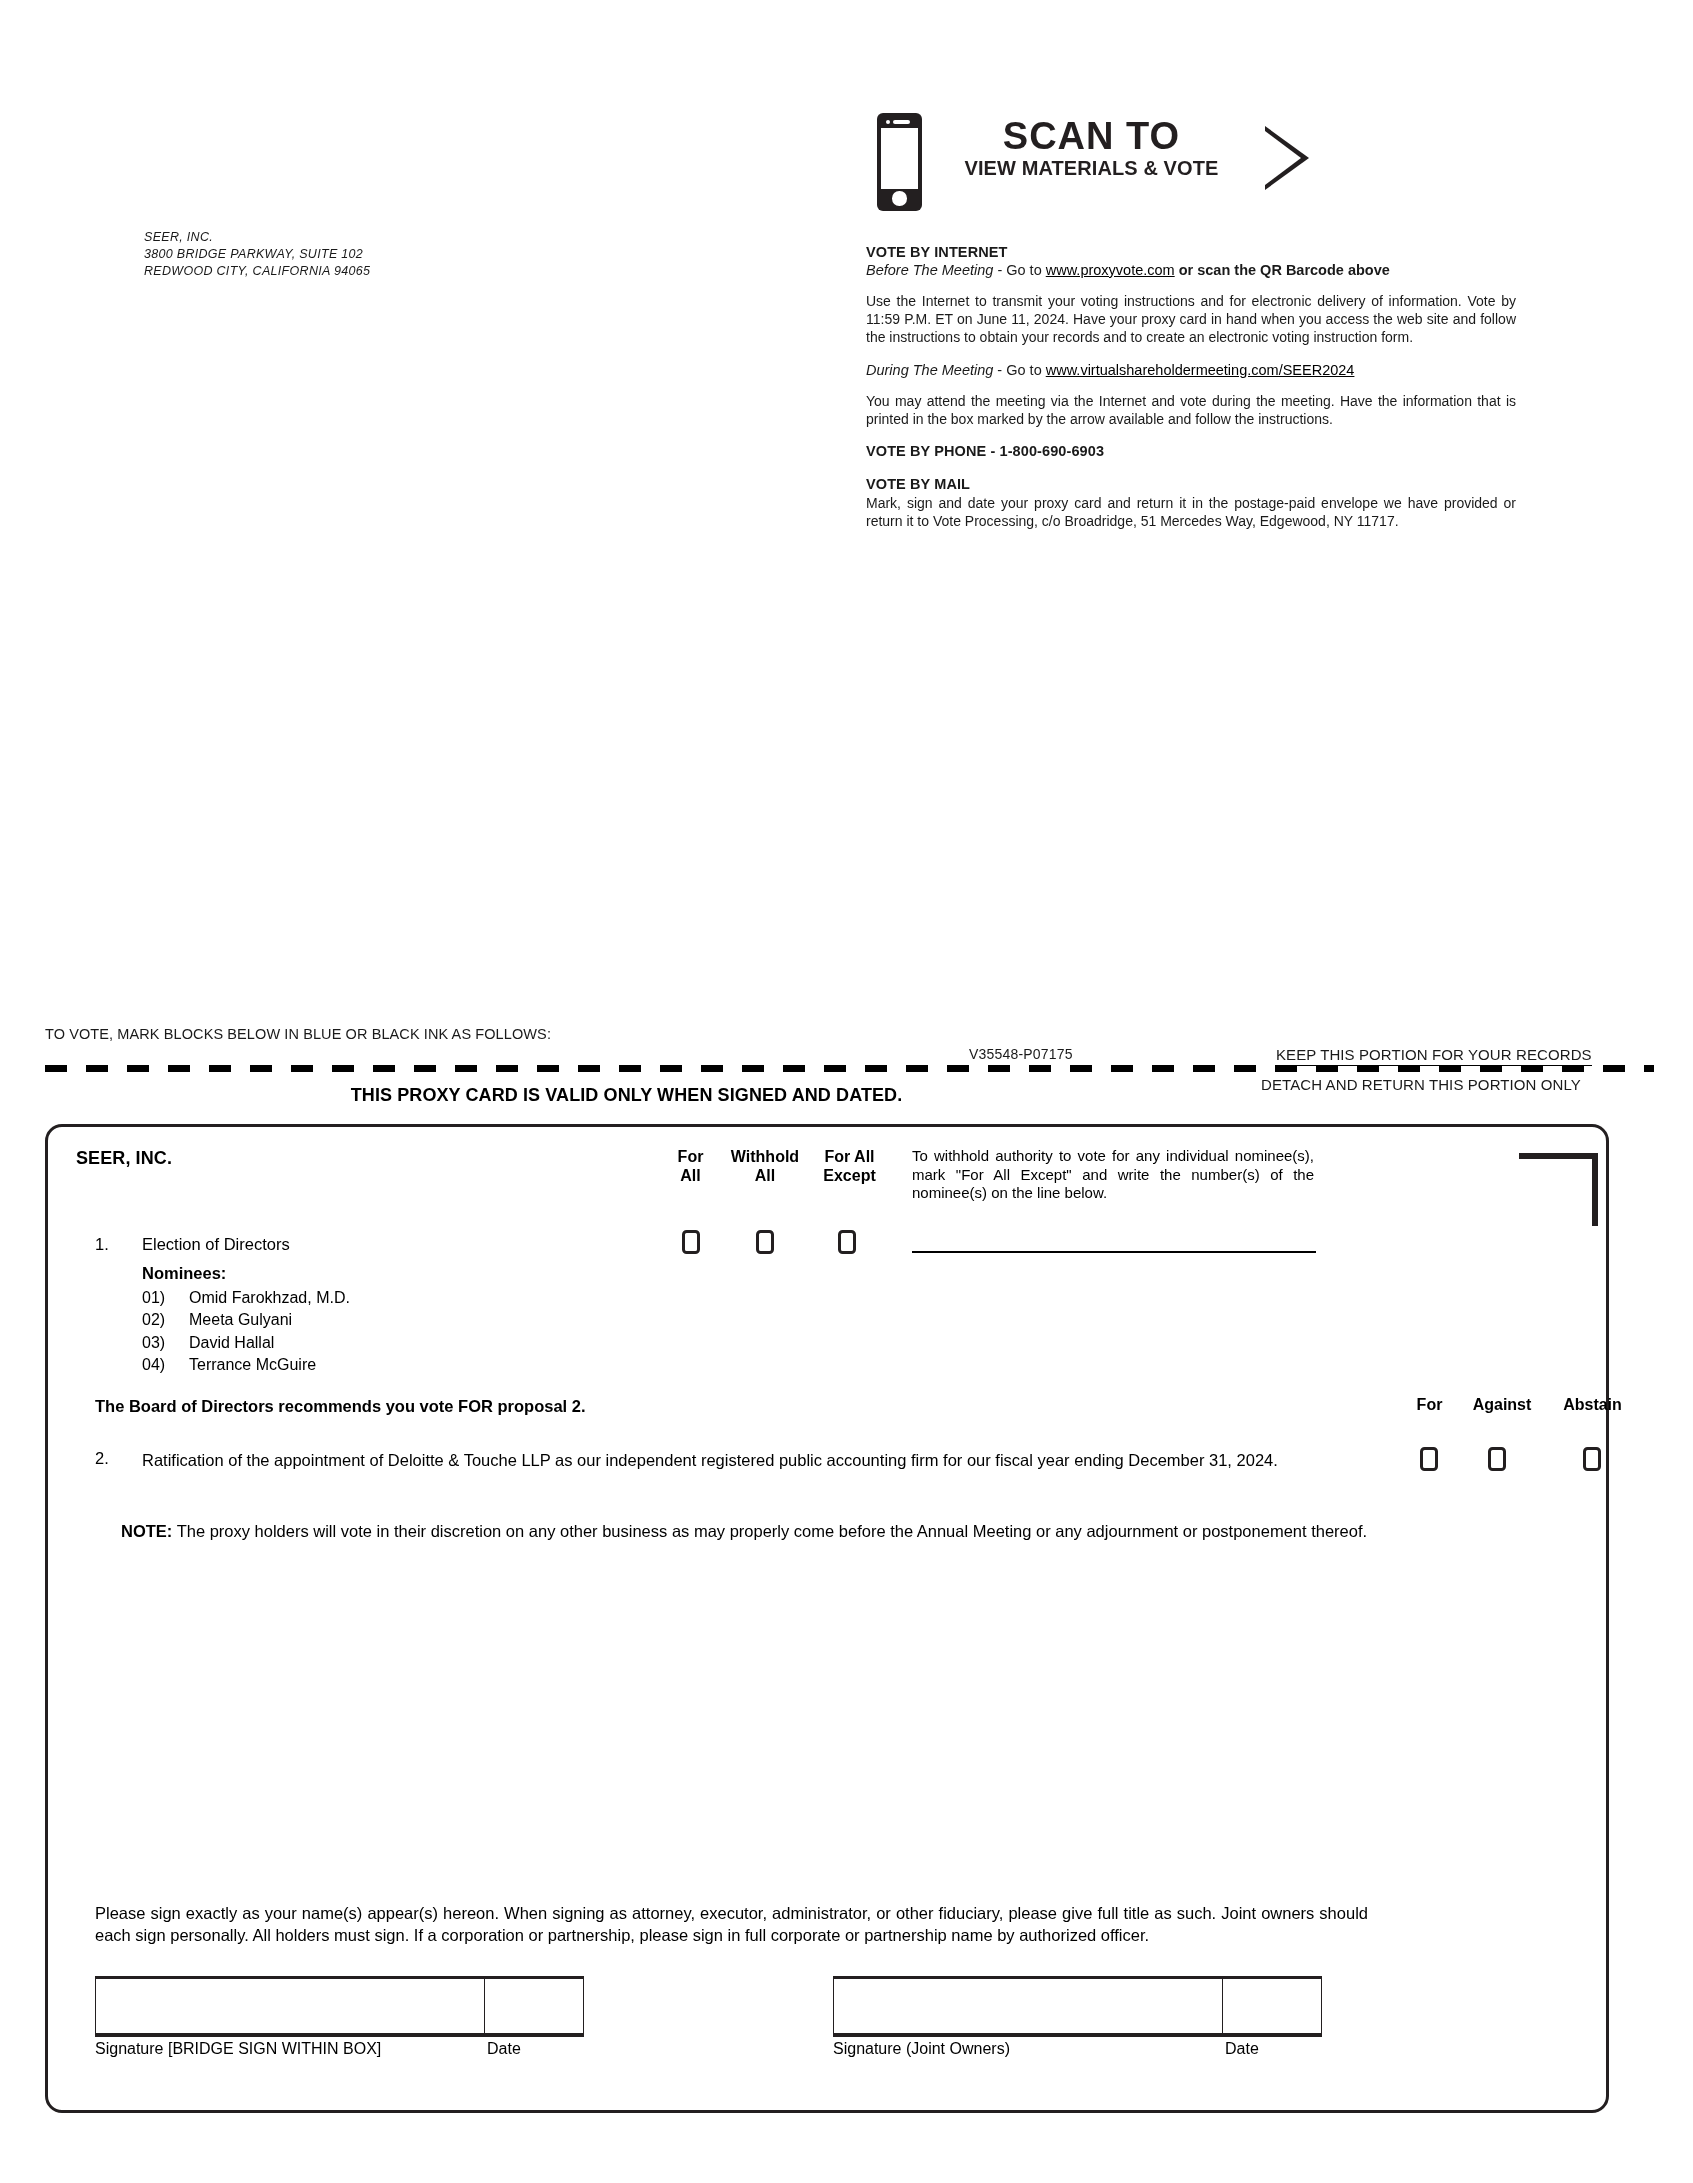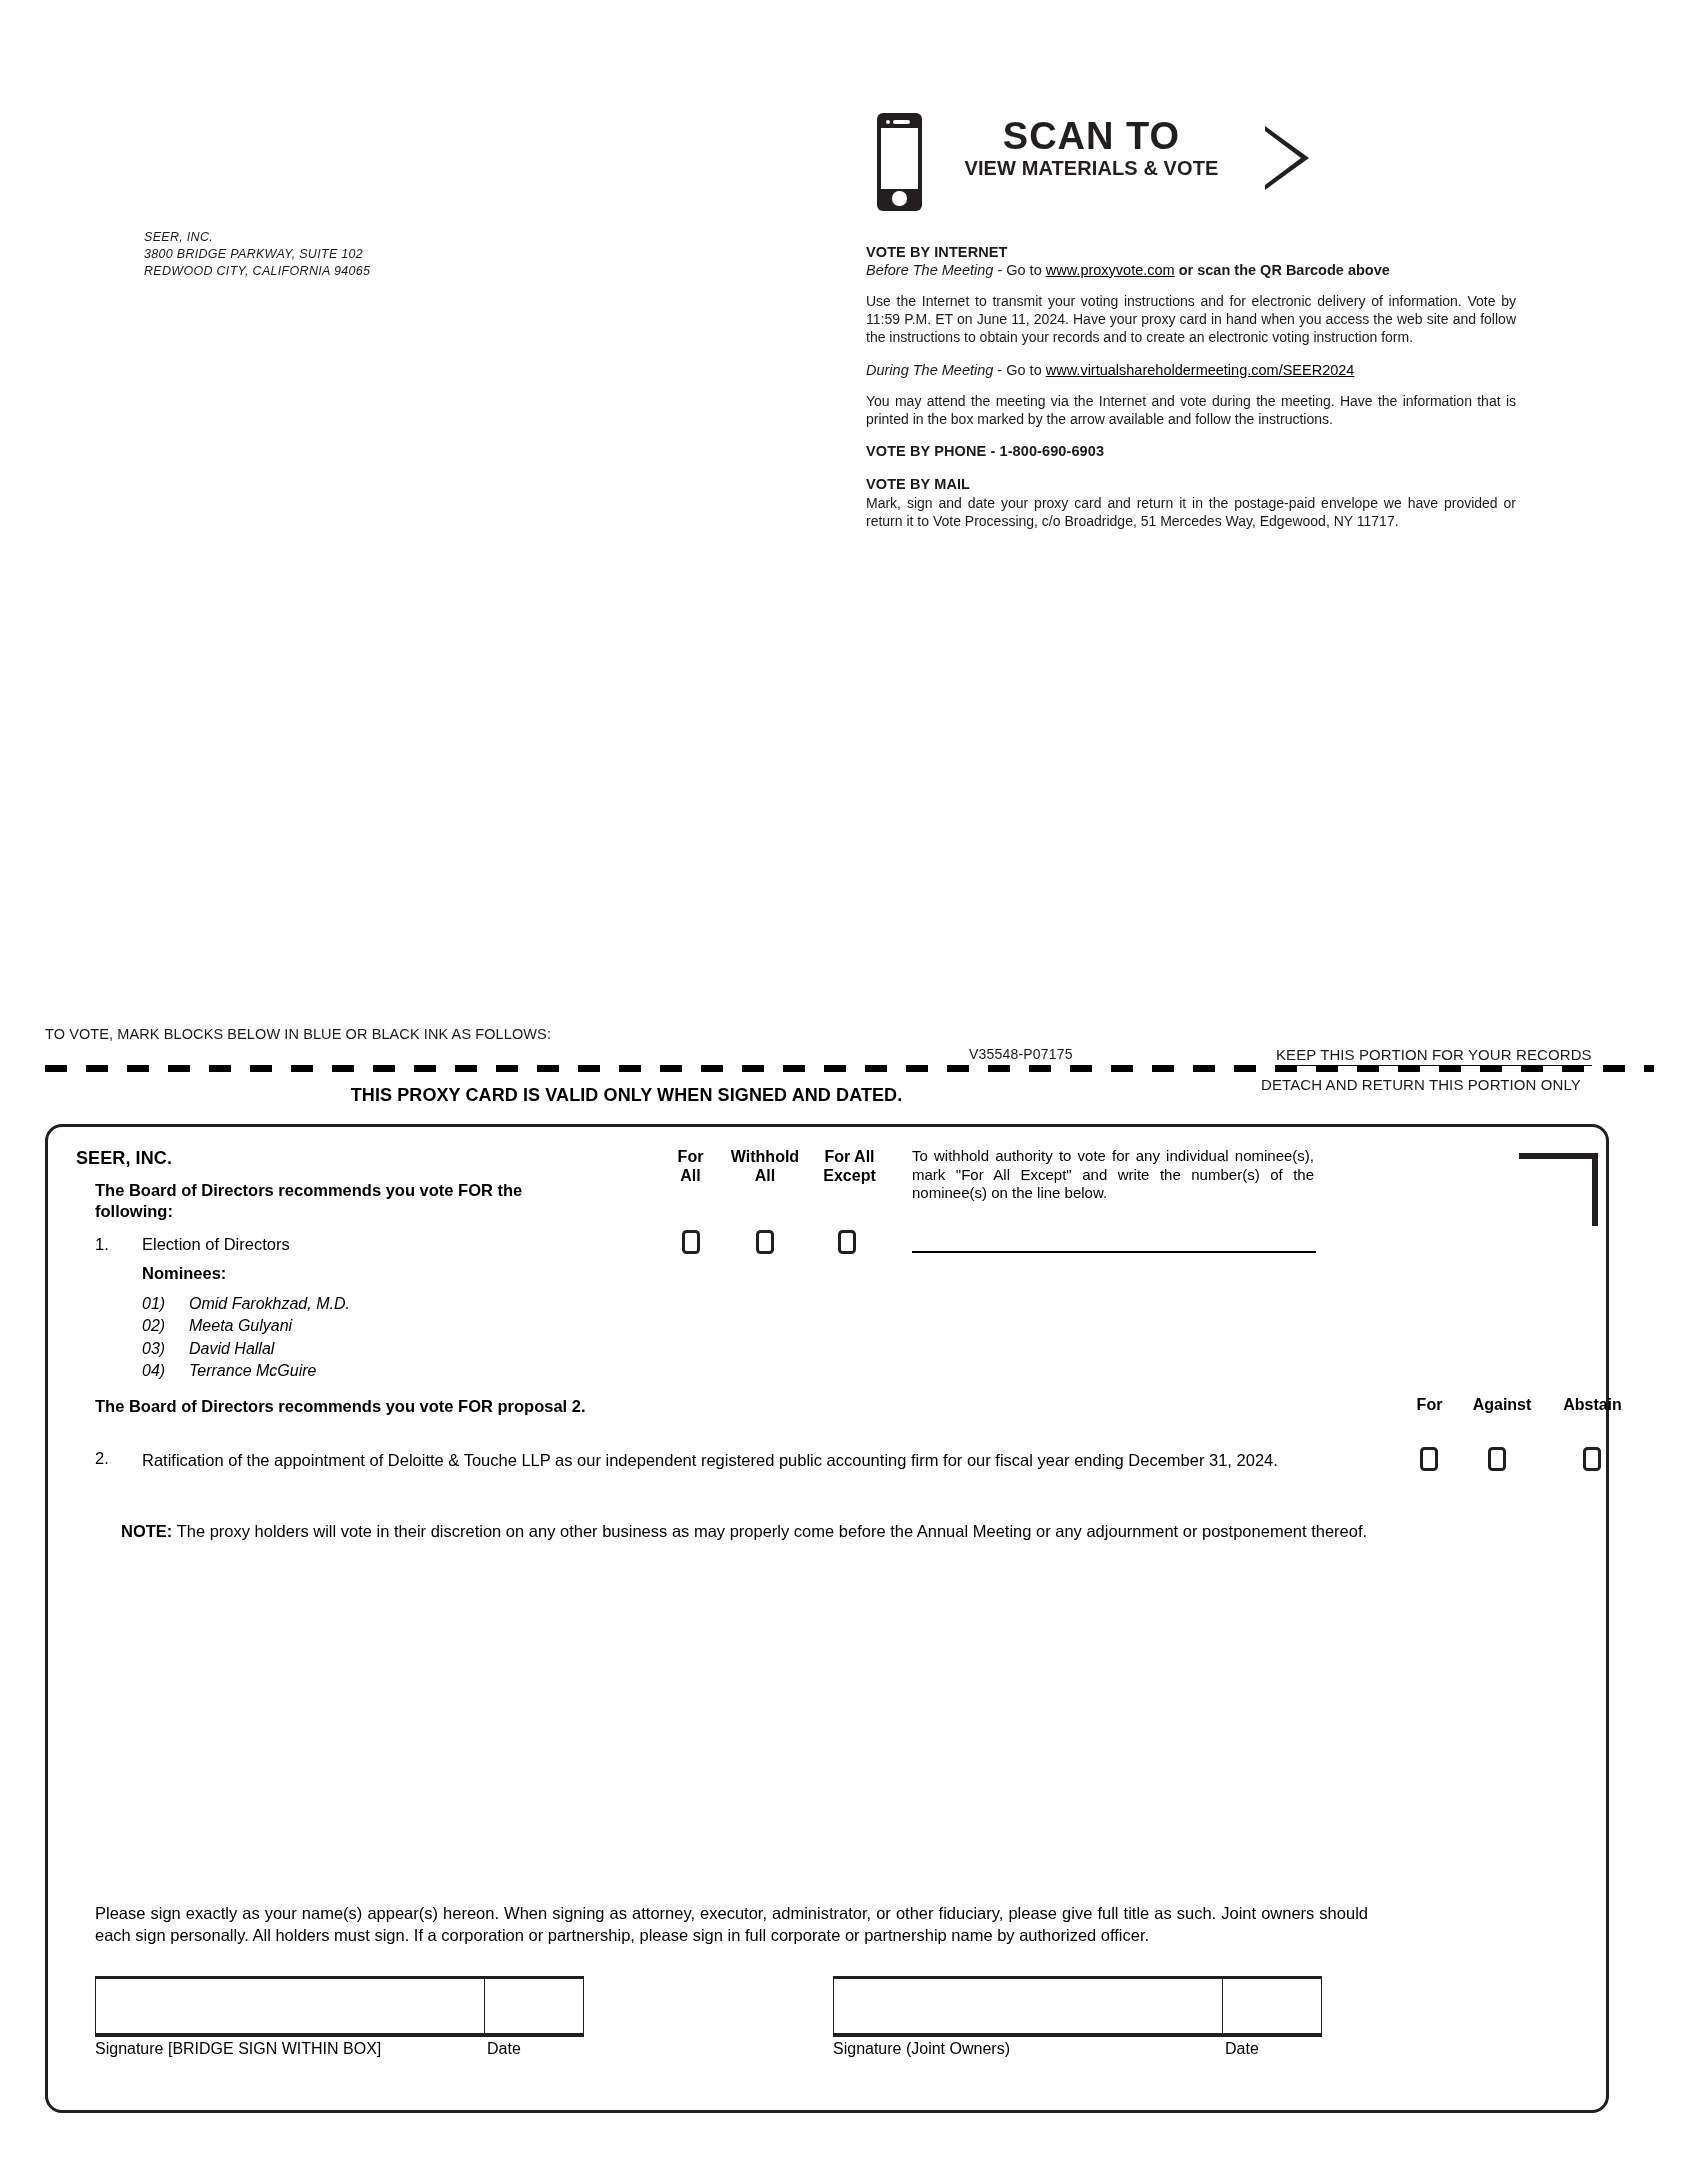--- a/index.html
+++ b/index.html
@@ -302,24 +302,23 @@
   .nominees-label {
     position: absolute;
     left: 94px;
     top: 137px;
     font-size: 16.5px;
     font-weight: bold;
   }
   .nominee-list {
     position: absolute;
     left: 94px;
-    top: 166px;
+    top: 160px;
     font-size: 16px;
     line-height: 22.4px;
-    font-style: italic;
   }
   .nominee-row { white-space: nowrap; }
   .nominee-idx { display: inline-block; width: 47px; }
 
   
   .vbox {
     position: absolute;
     width: 18px;
     height: 24px;
     border: 3.3px solid #231f20;
@@ -478,21 +477,20 @@
 
 <div class="card">
  <div class="card-inner">
 
   <div class="corner-bracket">
     <div class="h"></div>
         <div class="v"></div>
   </div>
 
   <div class="company-name">SEER, INC.</div>
-  <div class="rec-line-1">The Board of Directors recommends you vote FOR the following:</div>
 
   <div class="col-head-1 ch-forall">
     <div>For</div>
     <div>All</div>
   </div>
   <div class="col-head-1 ch-withhold">
     <div>Withhold</div>
     <div>All</div>
   </div>
   <div class="col-head-1 ch-except">

